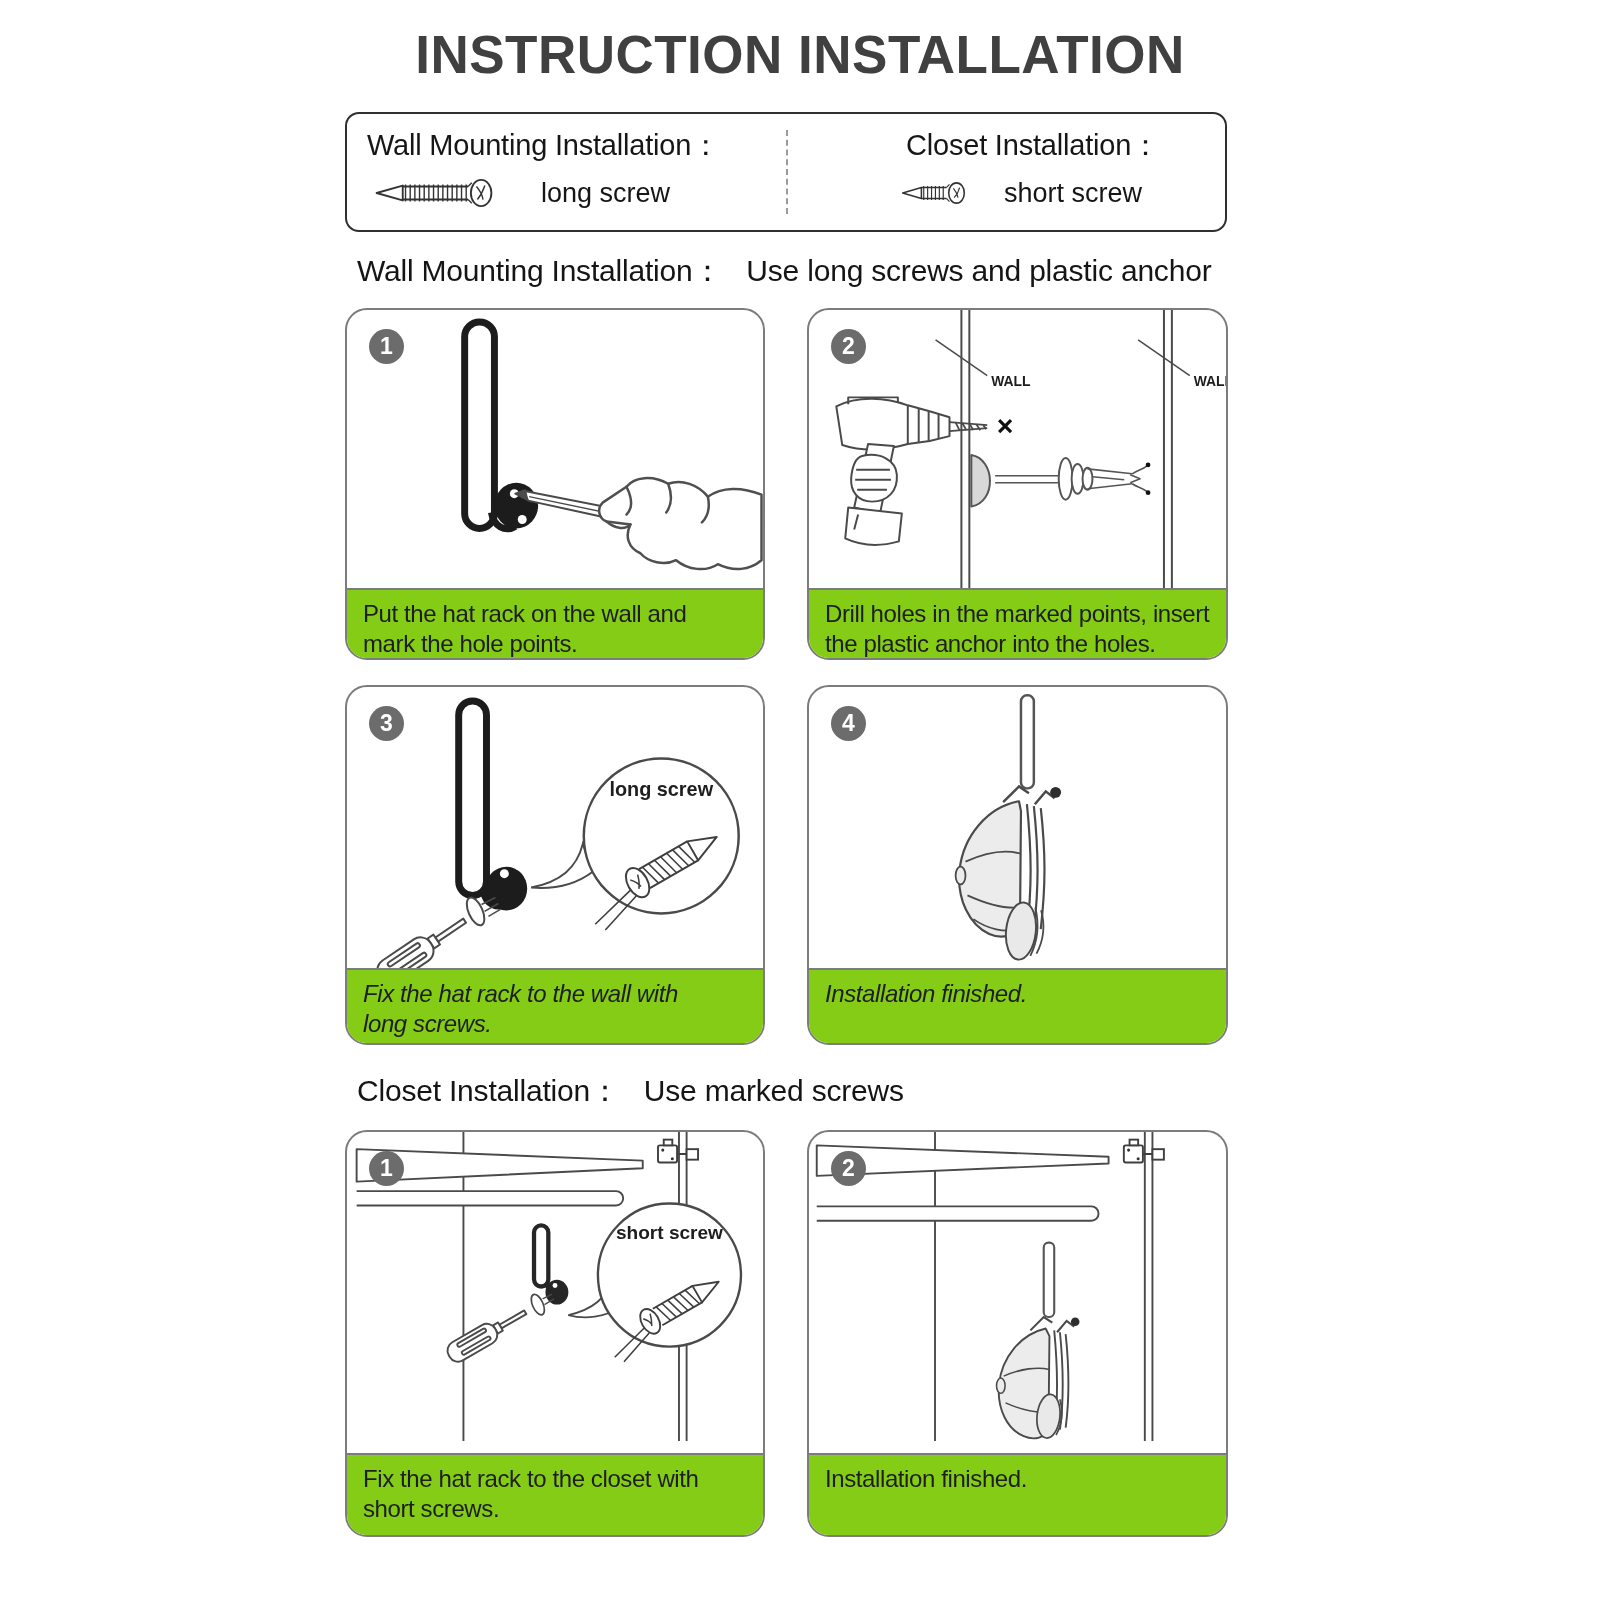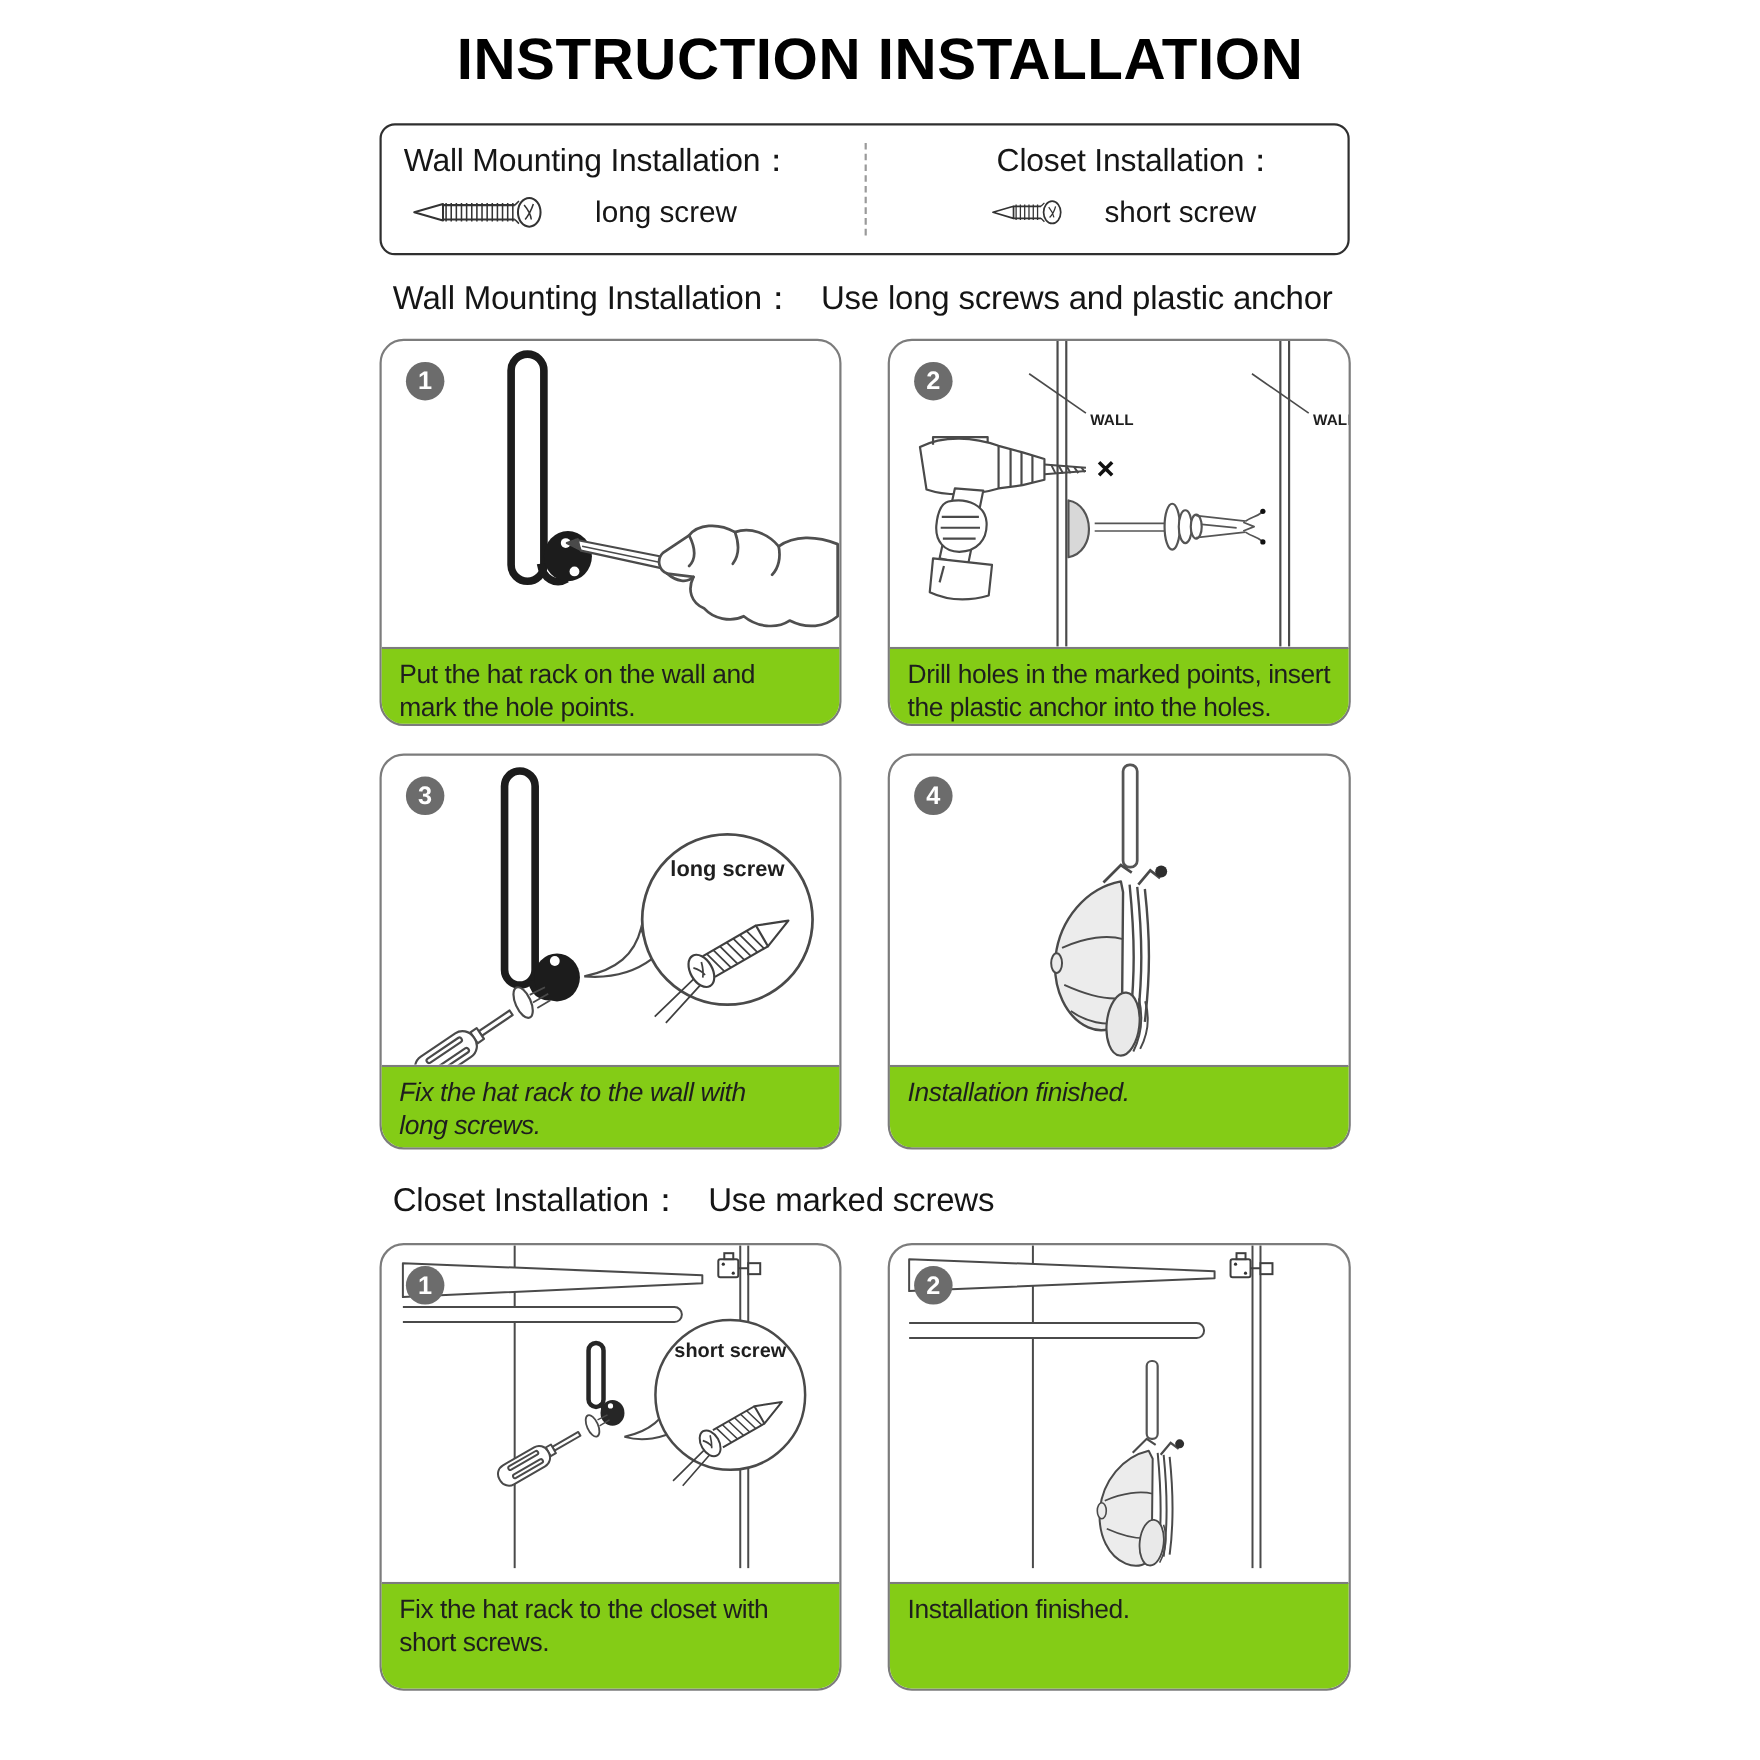--- a/index.html
+++ b/index.html
@@ -2,21 +2,21 @@
 <html><head>
 <meta charset="utf-8">
 <style>
   html,body{margin:0;padding:0;}
   body{
     width:1600px;height:1600px;position:relative;background:#ffffff;
     font-family:"Liberation Sans", sans-serif;color:#1c1c1c;overflow:hidden;
   }
   .page-title{
     position:absolute;top:24px;left:0;width:1600px;text-align:center;
-    font-size:53px;font-weight:900;letter-spacing:0.5px;color:#000000;
+    font-size:53px;font-weight:900;letter-spacing:0.5px;color:#404040;
   }
   
   .legend{
     position:absolute;left:345px;top:112px;width:878px;height:116px;
     border:2px solid #2f2f2f;border-radius:14px;display:flex;background:#fff;
   }
   .legend-cell{flex:1;position:relative;}
   .legend-divider{
     position:absolute;left:50%;top:16px;bottom:16px;width:0;
     border-left:2px dashed #9a9a9a;
@@ -48,21 +48,21 @@
   #panel-c2{left:807px;top:1130px;width:421px;height:407px;}
   .panel-art{flex:1;position:relative;overflow:hidden;border-radius:20px 20px 0 0;font-weight:bold;}
   .panel-art svg{position:absolute;left:0;top:0;width:100%;height:100%;}
   .panel-caption{
     border-top:2px solid #7c7c7c;border-radius:0 0 20px 20px;background:#84cc16;
     font-size:24px;line-height:30px;letter-spacing:-0.4px;color:#1e1e1e;
     padding:9px 6px 0 16px;white-space:pre-line;box-sizing:border-box;
   }
   .row-wall1 .panel-caption{height:70px;}
   .row-wall2 .panel-caption{height:75px;font-style:italic;}
-  .row-closet .panel-caption{height:97px;margin-top:12px;}
+  .row-closet .panel-caption{height:82px;margin-top:12px;}
   .step-badge{
     position:absolute;left:22px;top:19px;width:35px;height:35px;border-radius:50%;
     background:#6c6c6c;color:#fff;font-size:23px;font-weight:700;
     display:flex;align-items:center;justify-content:center;z-index:5;
   }
   svg text{font-family:"Liberation Sans", sans-serif;fill:#1e1e1e;}
 </style>
 </head>
 <body>
 

